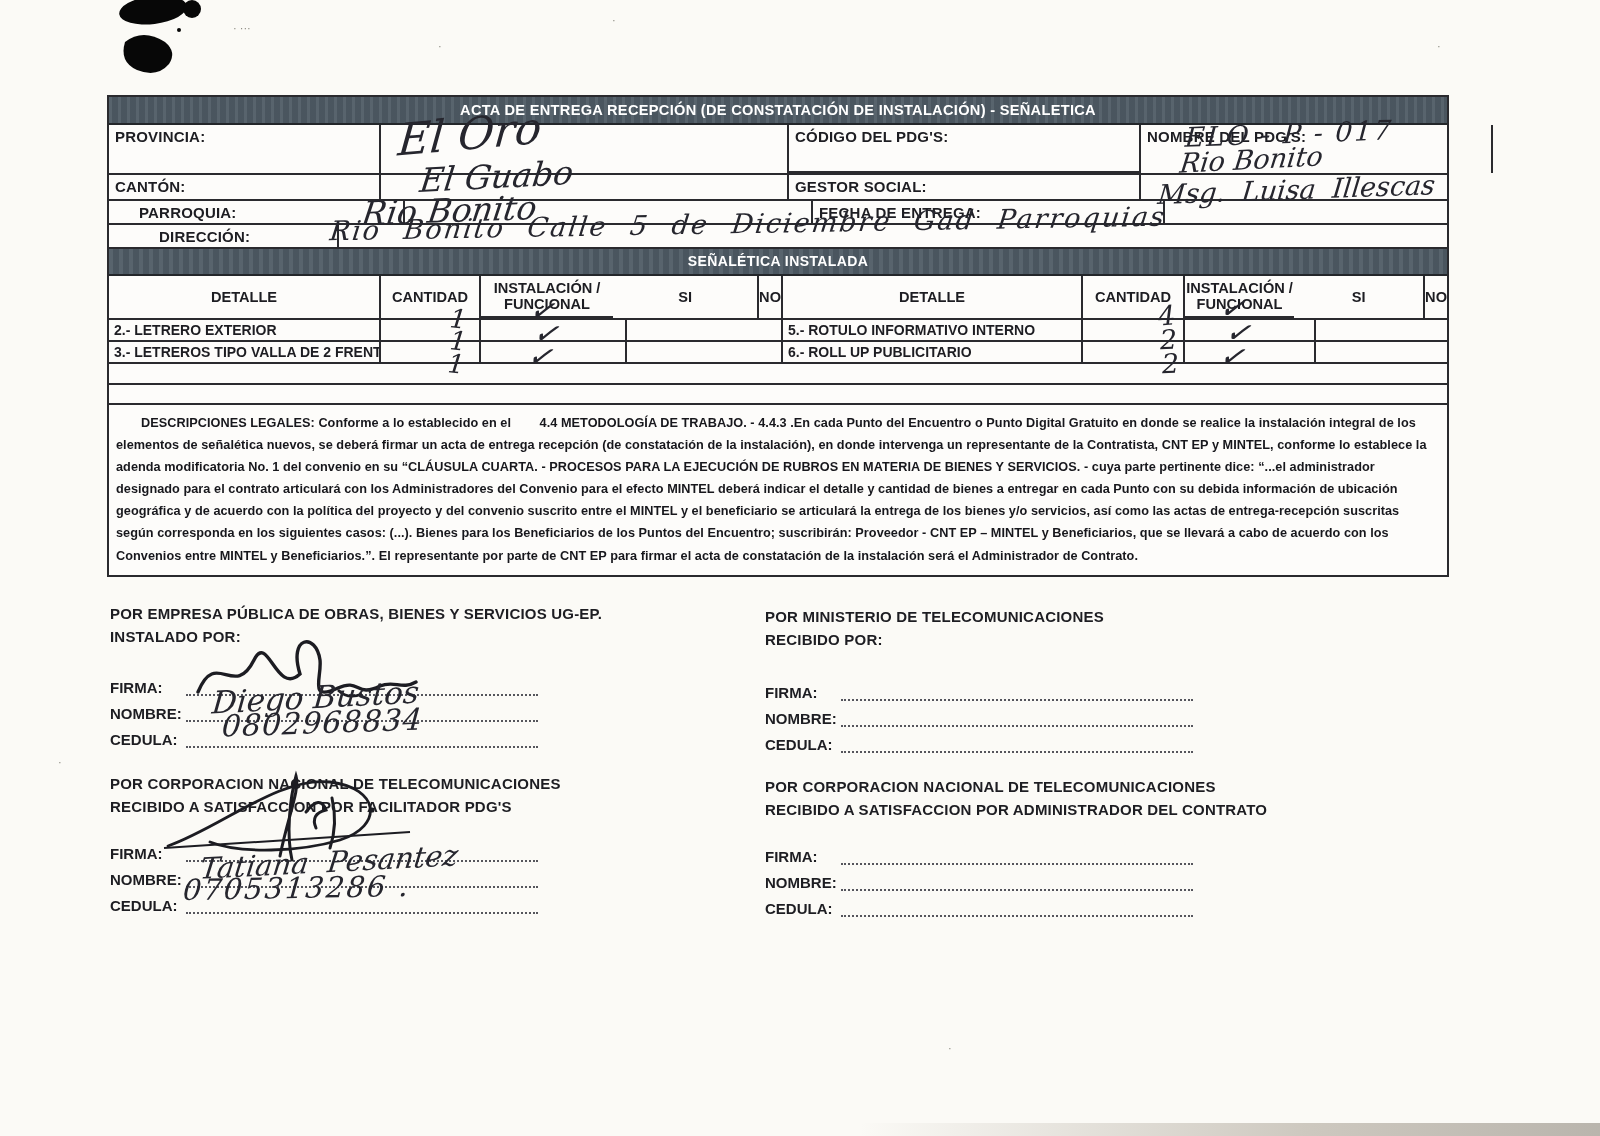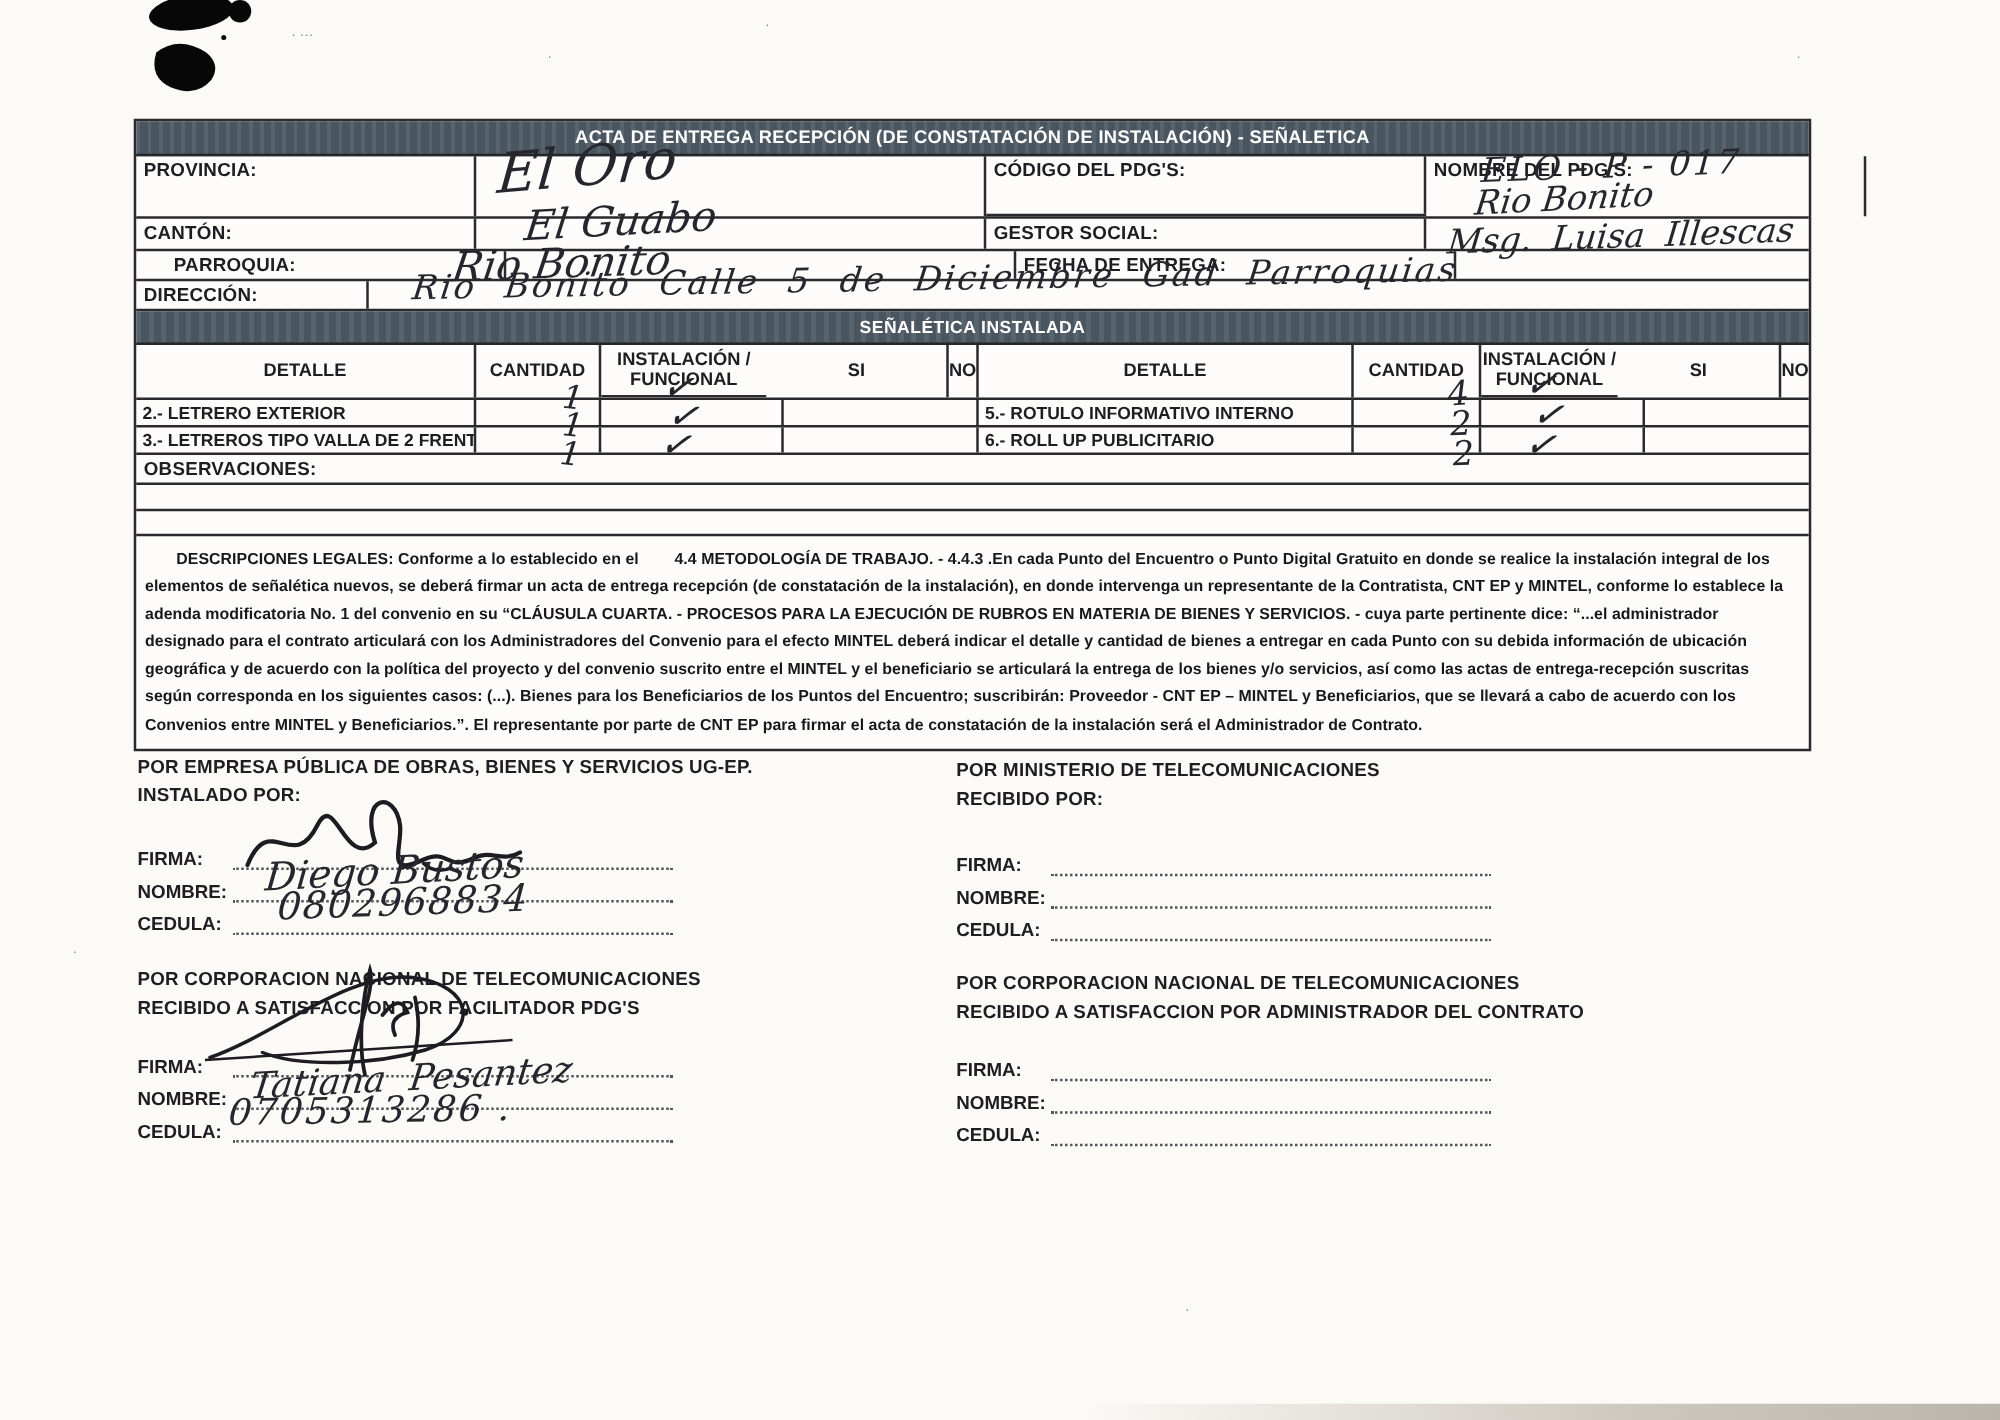--- a/index.html
+++ b/index.html
@@ -87,21 +87,21 @@
       <div class="c nr" style="flex:1;"></div>
     </div>
 
     <div class="row" style="height:24px;">
       <div class="c lbl" style="width:272px;margin-left:24px;">PARROQUIA:</div>
       <div class="c" style="width:408px;"></div>
       <div class="c lbl" style="width:352px;">FECHA DE ENTREGA:</div>
       <div class="c nr" style="flex:1;"></div>
     </div>
 
-    <div class="row" style="height:24px;">
+    <div class="row" style="height:24px;padding-left:44px;">
       <div class="c lbl" style="width:186px;">DIRECCIÓN:</div>
       <div class="c nr" style="flex:1;"></div>
     </div>
 
     <div class="bar2">SEÑALÉTICA INSTALADA</div>
 
     <div class="row" style="height:44px;">
       <div class="c hcell" style="width:272px;">DETALLE</div>
       <div class="c hcell" style="width:100px;">CANTIDAD</div>
       <div class="stack c" style="width:302px;">
@@ -142,23 +142,20 @@
       <div class="c rowlbl" style="width:272px;">3.- LETREROS TIPO VALLA DE 2 FRENTES</div>
       <div class="c" style="width:100px;"></div>
       <div class="c" style="width:146px;"></div>
       <div class="c" style="width:156px;"></div>
       <div class="c rowlbl" style="width:300px;">6.- ROLL UP PUBLICITARIO</div>
       <div class="c" style="width:102px;"></div>
       <div class="c" style="width:131px;"></div>
       <div class="c nr" style="flex:1;"></div>
     </div>
 
-    <div class="row" style="height:24px;">
-      <div class="c nr lbl" style="flex:1;">OBSERVACIONES:</div>
-    </div>
     <div class="row" style="height:21px;">
         <div class="c nr" style="flex:1;"></div>
       </div>
     <div class="row" style="height:20px;">
         <div class="c nr" style="flex:1;"></div>
       </div>
 
     <div class="legal row nb" style="display:block;">
       <b>DESCRIPCIONES LEGALES:</b><span> Conforme a lo establecido en el </span><b>4.4 METODOLOGÍA DE TRABAJO.</b><span> - 4.4.3 .En cada Punto del Encuentro o Punto Digital Gratuito en donde se realice la instalación integral de los elementos de señalética nuevos, se deberá firmar un acta de entrega recepción (de constatación de la instalación), en donde intervenga un representante de la Contratista, CNT EP y MINTEL, conforme lo establece la adenda modificatoria No. 1 del convenio en su “CLÁUSULA CUARTA. - PROCESOS PARA LA EJECUCIÓN DE RUBROS EN MATERIA DE BIENES Y SERVICIOS. - cuya parte pertinente dice: “...el administrador designado para el contrato articulará con los Administradores del Convenio para el efecto MINTEL deberá indicar el detalle y cantidad de bienes a entregar en cada Punto con su debida información de ubicación geográfica y de acuerdo con la política del proyecto y del convenio suscrito entre el MINTEL y el beneficiario se articulará la entrega de los bienes y/o servicios, así como las actas de entrega-recepción suscritas según corresponda en los siguientes casos: (...). Bienes para los Beneficiarios de los Puntos del Encuentro; suscribirán: Proveedor - CNT EP – MINTEL y Beneficiarios, que se llevará a cabo de acuerdo con los Convenios entre MINTEL y Beneficiarios.”. El representante por parte de CNT EP para firmar el acta de constatación de la instalación será el Administrador de Contrato.</span>
     </div>

